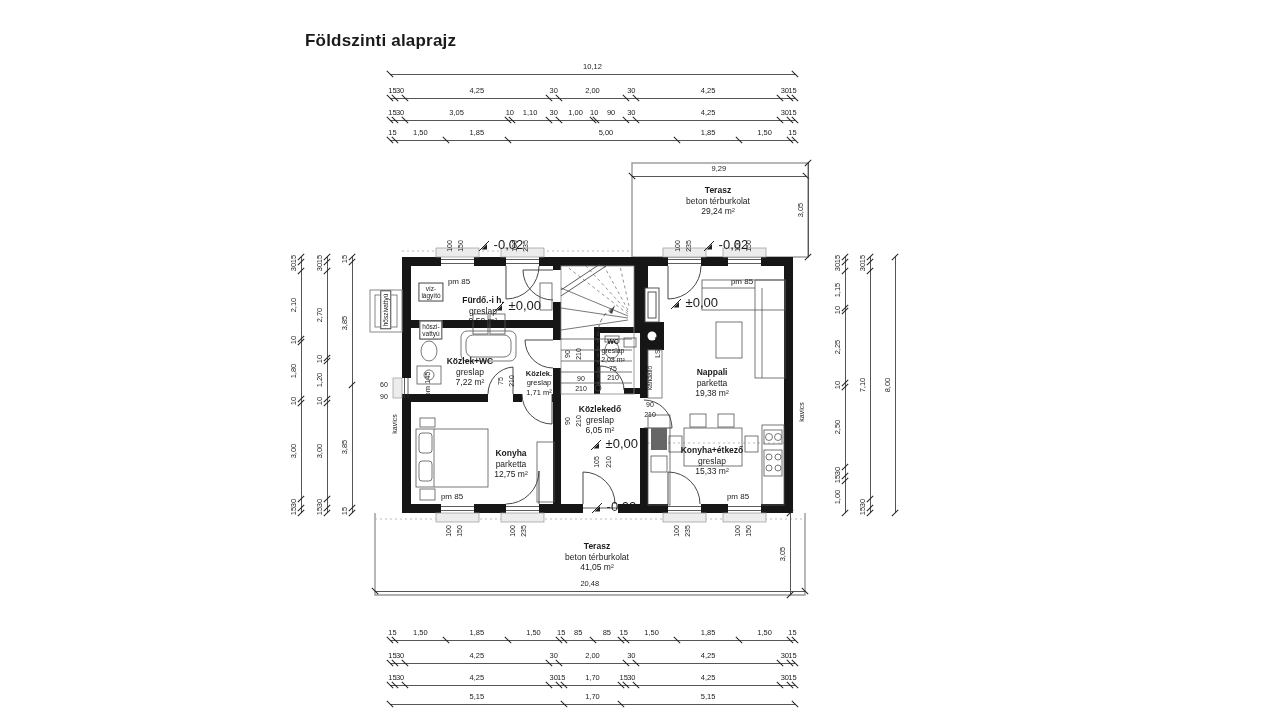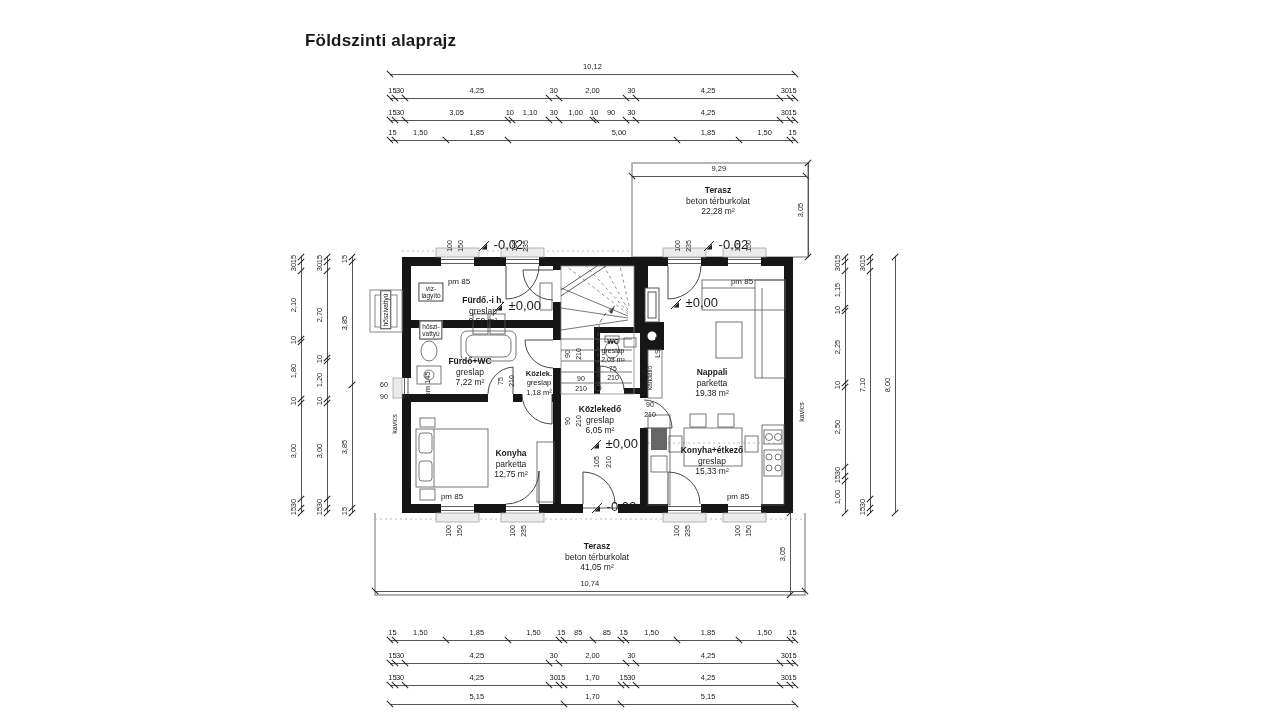--- a/index.html
+++ b/index.html
@@ -215,28 +215,28 @@
     </g>
   </svg>
 
   <div id="overlay">
       <div class="room-label" style="left: 483px; top: 311px; font-size: 8.5px;">
         <div class="rl0">Fürdő.-i h.</div>
         <div>greslap</div>
         <div>9,59 m²</div>
       </div>
       <div class="room-label" style="left: 470px; top: 372px; font-size: 8.5px;">
-        <div class="rl0">Fürdő+WC</div>
+        <div class="rl0">Közlek+WC</div>
         <div>greslap</div>
         <div>7,22 m²</div>
       </div>
       <div class="room-label" style="left: 539px; top: 383px; font-size: 7.5px;">
         <div class="rl0">Közlek.</div>
         <div>greslap</div>
-        <div>1,18 m²</div>
+        <div>1,71 m²</div>
       </div>
       <div class="room-label" style="left: 613px; top: 351px; font-size: 7px;">
         <div class="rl0">WC</div>
         <div>greslap</div>
         <div>2,03 m²</div>
       </div>
       <div class="room-label" style="left: 600px; top: 420px; font-size: 8.5px;">
         <div class="rl0">Közlekedő</div>
         <div>greslap</div>
         <div>6,05 m²</div>
@@ -252,21 +252,21 @@
         <div>15,33 m²</div>
       </div>
       <div class="room-label" style="left: 511px; top: 464px; font-size: 8.5px;">
         <div class="rl0">Konyha</div>
         <div>parketta</div>
         <div>12,75 m²</div>
       </div>
       <div class="room-label" style="left: 718px; top: 201px; font-size: 8.5px;">
         <div class="rl0">Terasz</div>
         <div>beton térburkolat</div>
-        <div>22,28 m²</div>
+        <div>29,24 m²</div>
       </div>
       <div class="room-label" style="left: 597px; top: 557px; font-size: 8.5px;">
         <div class="rl0">Terasz</div>
         <div>beton térburkolat</div>
         <div>41,05 m²</div>
       </div>
       <div class="equip" style="left: 431px; top: 292px;">
         <div>víz-</div>
         <div>lágyító</div>
       </div>
@@ -395,35 +395,35 @@
       <div class="dim-lab" style="left: 792.469px; top: 113px;">15</div>
       <div class="dim-tick" style="left: 795px; top: 120px; width: 1px; height: 9px; transform: translate(-50%, -50%) rotate(-45deg);"></div>
       <div class="dim-line" style="left: 390px; top: 140px; width: 405px; height: 1px;"></div>
       <div class="dim-tick" style="left: 390px; top: 140px; width: 1px; height: 9px; transform: translate(-50%, -50%) rotate(-45deg);"></div>
       <div class="dim-lab" style="left: 392.531px; top: 133px;">15</div>
       <div class="dim-tick" style="left: 395.062px; top: 140px; width: 1px; height: 9px; transform: translate(-50%, -50%) rotate(-45deg);"></div>
       <div class="dim-lab" style="left: 420.375px; top: 133px;">1,50</div>
       <div class="dim-tick" style="left: 445.688px; top: 140px; width: 1px; height: 9px; transform: translate(-50%, -50%) rotate(-45deg);"></div>
       <div class="dim-lab" style="left: 476.906px; top: 133px;">1,85</div>
       <div class="dim-tick" style="left: 508.125px; top: 140px; width: 1px; height: 9px; transform: translate(-50%, -50%) rotate(-45deg);"></div>
-      <div class="dim-lab" style="left: 619px; top: 133px;">5,00</div>
+      <div class="dim-lab" style="left: 606px; top: 133px;">5,00</div>
       <div class="dim-tick" style="left: 676.875px; top: 140px; width: 1px; height: 9px; transform: translate(-50%, -50%) rotate(-45deg);"></div>
       <div class="dim-lab" style="left: 708.094px; top: 133px;">1,85</div>
       <div class="dim-tick" style="left: 739.312px; top: 140px; width: 1px; height: 9px; transform: translate(-50%, -50%) rotate(-45deg);"></div>
       <div class="dim-lab" style="left: 764.625px; top: 133px;">1,50</div>
       <div class="dim-tick" style="left: 789.938px; top: 140px; width: 1px; height: 9px; transform: translate(-50%, -50%) rotate(-45deg);"></div>
       <div class="dim-lab" style="left: 792.469px; top: 133px;">15</div>
       <div class="dim-tick" style="left: 795px; top: 140px; width: 1px; height: 9px; transform: translate(-50%, -50%) rotate(-45deg);"></div>
       <div class="dim-line" style="left: 632px; top: 176px; width: 173.8px; height: 1px;"></div>
       <div class="dim-tick" style="left: 632px; top: 176px; width: 1px; height: 9px; transform: translate(-50%, -50%) rotate(-45deg);"></div>
       <div class="dim-lab" style="left: 718.9px; top: 169px;">9,29</div>
       <div class="dim-tick" style="left: 805.8px; top: 176px; width: 1px; height: 9px; transform: translate(-50%, -50%) rotate(-45deg);"></div>
       <div class="dim-line" style="left: 375px; top: 591px; width: 429.57px; height: 1px;"></div>
       <div class="dim-tick" style="left: 375px; top: 591px; width: 1px; height: 9px; transform: translate(-50%, -50%) rotate(-45deg);"></div>
-      <div class="dim-lab" style="left: 589.785px; top: 584px;">10,74</div>
+      <div class="dim-lab" style="left: 589.785px; top: 584px;">20,48</div>
       <div class="dim-tick" style="left: 804.57px; top: 591px; width: 1px; height: 9px; transform: translate(-50%, -50%) rotate(-45deg);"></div>
       <div class="dim-line" style="left: 390px; top: 640px; width: 405px; height: 1px;"></div>
       <div class="dim-tick" style="left: 390px; top: 640px; width: 1px; height: 9px; transform: translate(-50%, -50%) rotate(-45deg);"></div>
       <div class="dim-lab" style="left: 392.531px; top: 633px;">15</div>
       <div class="dim-tick" style="left: 395.062px; top: 640px; width: 1px; height: 9px; transform: translate(-50%, -50%) rotate(-45deg);"></div>
       <div class="dim-lab" style="left: 420.375px; top: 633px;">1,50</div>
       <div class="dim-tick" style="left: 445.688px; top: 640px; width: 1px; height: 9px; transform: translate(-50%, -50%) rotate(-45deg);"></div>
       <div class="dim-lab" style="left: 476.906px; top: 633px;">1,85</div>
       <div class="dim-tick" style="left: 508.125px; top: 640px; width: 1px; height: 9px; transform: translate(-50%, -50%) rotate(-45deg);"></div>
       <div class="dim-lab" style="left: 533.438px; top: 633px;">1,50</div>

